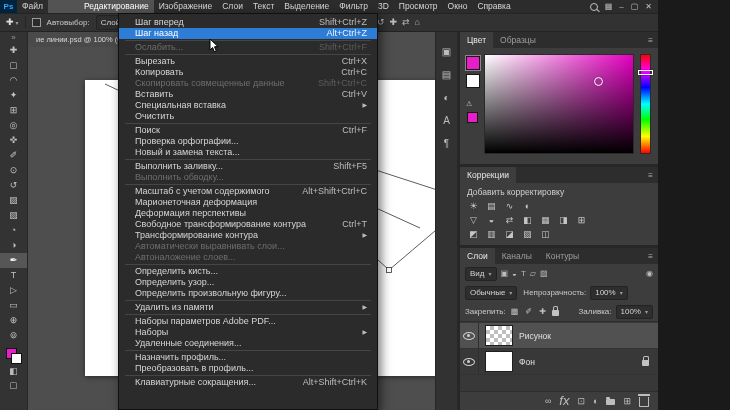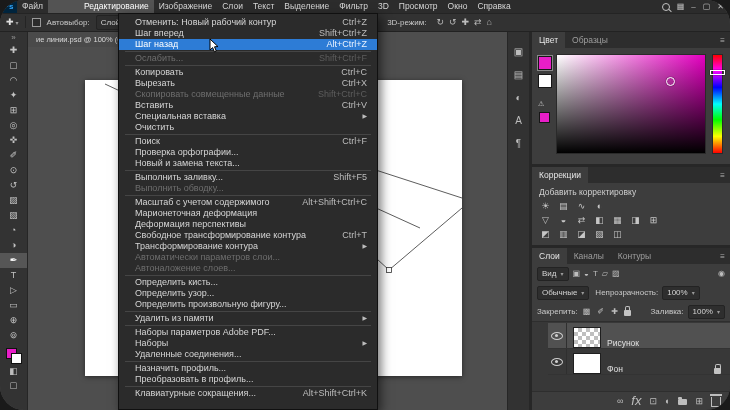--- a/index.html
+++ b/index.html
@@ -1,17 +1,17 @@
 <!DOCTYPE html>
 <html><head>
 <meta charset="utf-8">
 <style>
   html,body{margin:0;padding:0;background:#1a1a1a;}
-  .app{position:relative;width:730px;height:410px;overflow:hidden;background:#4e4e4e;
-       font-family:"Liberation Sans",sans-serif;-webkit-font-smoothing:antialiased;color:#d0d0d0;border-radius:24px;}
+  .app{position:relative;width:658px;height:410px;overflow:hidden;background:#4e4e4e;
+       font-family:"Liberation Sans",sans-serif;-webkit-font-smoothing:antialiased;color:#d0d0d0;}
   
   .menubar{position:absolute;left:0;top:0;right:0;height:13px;background:#2c2c2c;display:flex;align-items:center;z-index:30;border-bottom:1px solid #242424;}
   .pslogo{width:17px;height:13px;background:#00243d;color:#31a8ff;font-size:8px;font-weight:bold;display:flex;align-items:center;justify-content:center;}
   .mbi{font-size:8.5px;line-height:13px;padding:0 5px;color:#d6d6d6;white-space:nowrap;cursor:default;}
   .mbi.active{background:#535353;color:#fff;padding-left:36px;}
   .winctl{margin-left:auto;display:flex;align-items:center;gap:7px;padding-right:6px;}
   .winctl span{font-size:8px;color:#c0c0c0;line-height:13px;}
   .mag{width:6px;height:6px;border:1px solid #c0c0c0;border-radius:50%;position:relative;}
   .mag::after{content:"";position:absolute;width:4px;height:1px;background:#c0c0c0;right:-3px;bottom:-1px;transform:rotate(45deg);}
   
@@ -65,21 +65,21 @@
   .adj-label{font-size:8.5px;color:#d0d0d0;padding:4px 3px 2px 7px;}
   .adj-row{display:flex;gap:7px;padding:1px 0 1px 8px;}
   .adj-icon{font-size:9px;color:#c6c6c6;line-height:12px;width:11px;text-align:center;}
   
   .panel.layers{flex:1;margin-bottom:0;}
   .lrow{display:flex;align-items:center;gap:4px;padding:0 5px;height:19px;flex:none;font-size:8px;color:#c9c9c9;}
   .lrow .selbox{height:12px;}
   .f-ic{font-size:8px;color:#bdbdbd;}
   .lockrow-ic{font-size:8px;color:#bdbdbd;width:10px;text-align:center;}
   .layer-list{flex:1;background:#383838;border-top:1px solid #2e2e2e;padding-top:1px;}
-  .layer-row{display:flex;align-items:flex-end;height:25px;border-bottom:1px solid #333;margin-left:16px;}
+  .layer-row{display:flex;align-items:center;height:25px;border-bottom:1px solid #333;}
   .layer-row.selected{background:#515151;}
   .eyecell{width:18px;align-self:stretch;border-right:1px solid #2f2f2f;display:flex;align-items:center;justify-content:center;}
   .eye{width:10px;height:6px;border:1px solid #cfcfcf;border-radius:50%;position:relative;}
   .eye::after{content:"";position:absolute;left:2.5px;top:1px;width:3px;height:3px;border-radius:50%;background:#cfcfcf;}
   .thumb{width:26px;height:19px;border:1px solid #1f1f1f;margin:0 6px;background:#fff;}
   .thumb.checker{background-color:#fff;background-image:
     linear-gradient(45deg,#bfbfbf 25%,transparent 25%,transparent 75%,#bfbfbf 75%),
     linear-gradient(45deg,#bfbfbf 25%,transparent 25%,transparent 75%,#bfbfbf 75%);
     background-size:8px 8px;background-position:0 0,4px 4px;}
   .lname{font-size:8.5px;color:#e0e0e0;}
@@ -344,44 +344,40 @@
           <span class="bbi">◐</span>
           <span class="folder"></span>
           <span class="bbi">⊞</span>
           <span class="trash"></span>
         </div>
     </div>
   </div>
 
   <div class="editmenu" id="edit-menu">
       <div class="mi">
-        <span class="lab">Отменить: Новый рабочий контур</span>
-        <span class="sc">Ctrl+Z</span>
-      </div>
-      <div class="mi">
         <span class="lab">Шаг вперед</span>
         <span class="sc">Shift+Ctrl+Z</span>
       </div>
       <div class="mi hl">
         <span class="lab">Шаг назад</span>
         <span class="sc">Alt+Ctrl+Z</span>
       </div>
       <div class="menusep"></div>
       <div class="mi disabled">
         <span class="lab">Ослабить...</span>
         <span class="sc">Shift+Ctrl+F</span>
       </div>
       <div class="menusep"></div>
       <div class="mi">
+        <span class="lab">Вырезать</span>
+        <span class="sc">Ctrl+X</span>
+      </div>
+      <div class="mi">
         <span class="lab">Копировать</span>
         <span class="sc">Ctrl+C</span>
-      </div>
-      <div class="mi">
-        <span class="lab">Вырезать</span>
-        <span class="sc">Ctrl+X</span>
       </div>
       <div class="mi disabled">
         <span class="lab">Скопировать совмещенные данные</span>
         <span class="sc">Shift+Ctrl+C</span>
       </div>
       <div class="mi">
         <span class="lab">Вставить</span>
         <span class="sc">Ctrl+V</span>
       </div>
       <div class="mi">
@@ -423,21 +419,21 @@
       </div>
       <div class="mi">
         <span class="lab">Свободное трансформирование контура</span>
         <span class="sc">Ctrl+T</span>
       </div>
       <div class="mi">
         <span class="lab">Трансформирование контура</span>
         <span class="arrow">▶</span>
       </div>
       <div class="mi disabled">
-        <span class="lab">Автоматически параметров слои...</span>
+        <span class="lab">Автоматически выравнивать слои...</span>
       </div>
       <div class="mi disabled">
         <span class="lab">Автоналожение слоев...</span>
       </div>
       <div class="menusep"></div>
       <div class="mi">
         <span class="lab">Определить кисть...</span>
       </div>
       <div class="mi">
         <span class="lab">Определить узор...</span>

